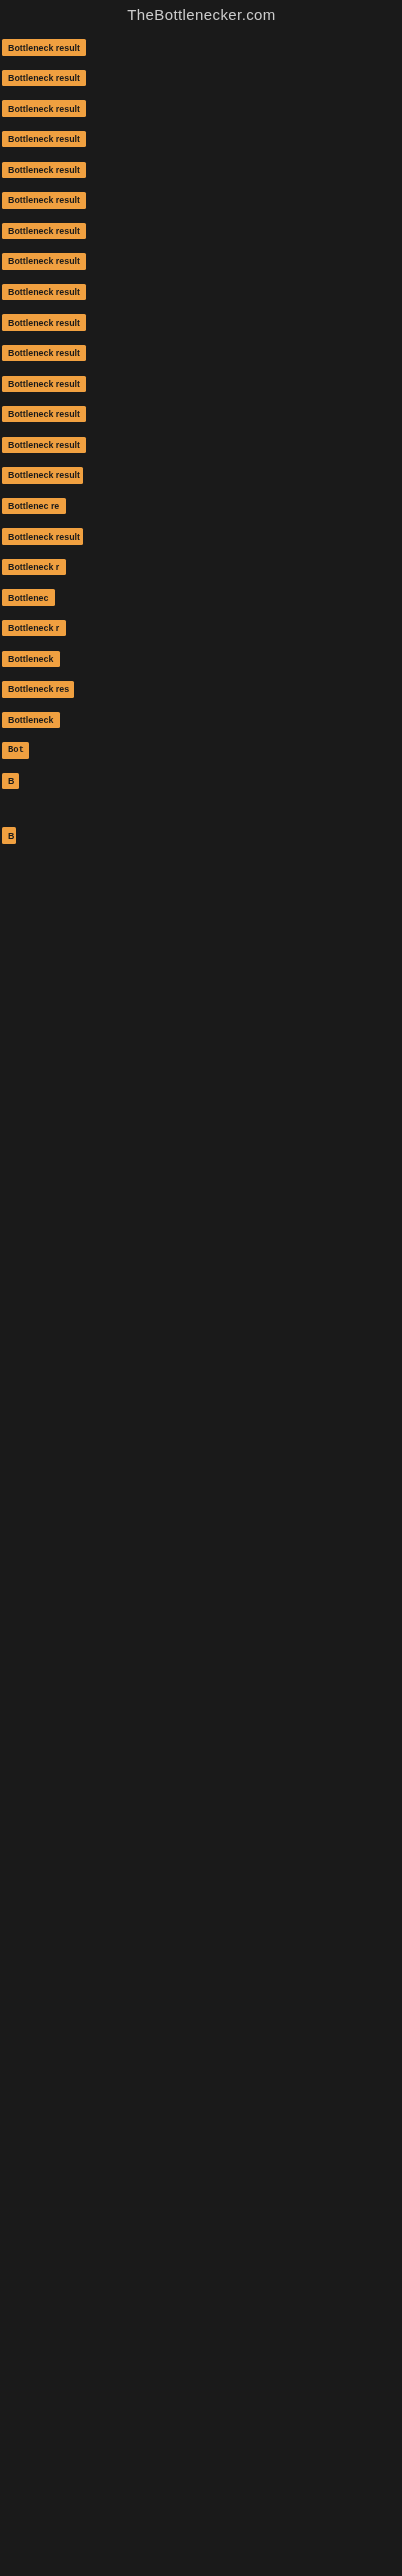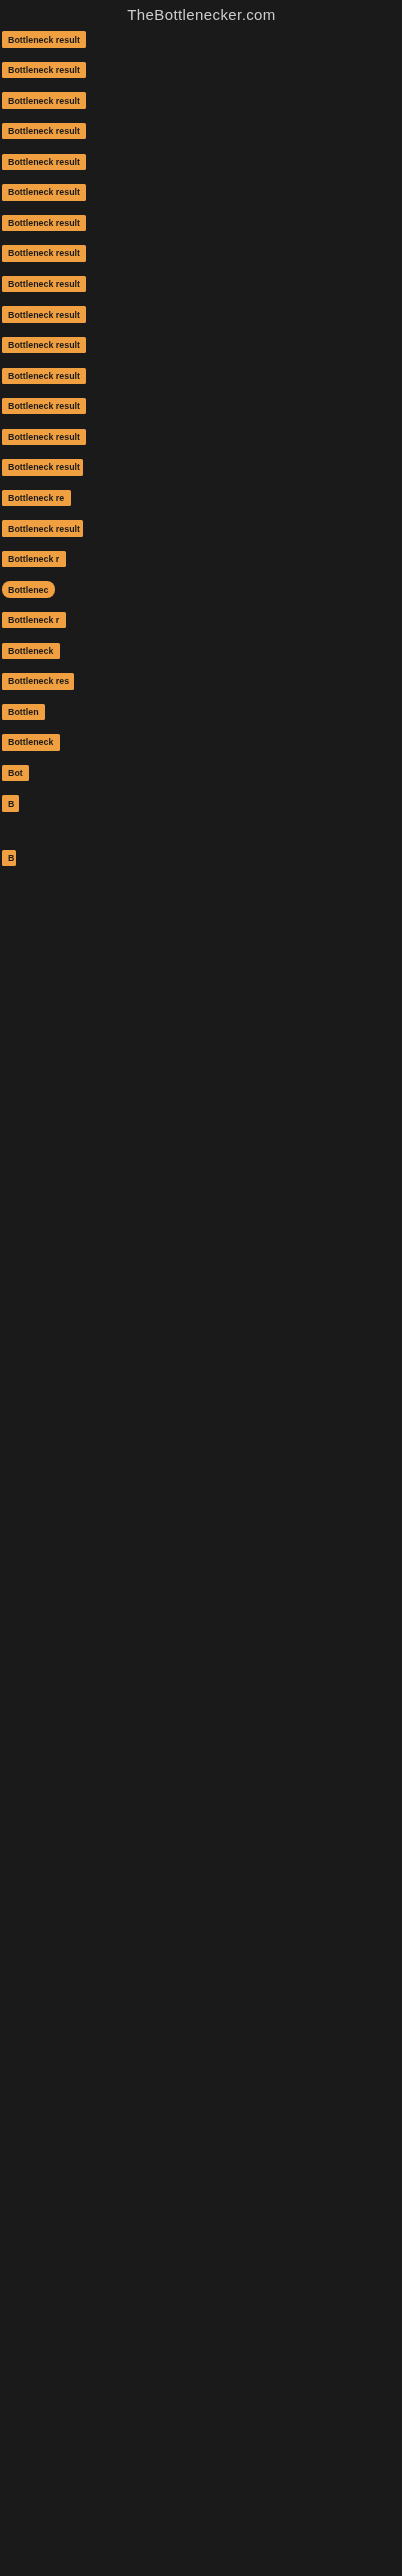--- a/index.html
+++ b/index.html
@@ -15,21 +15,21 @@
       position: relative;
     }
     .site-title {
       text-align: center;
       color: #cccccc;
       font-size: 15px;
       padding: 6.4px 0 3.2px 0;
       letter-spacing: 0.4px;
     }
     .bottleneck-item {
-      margin: 0 0 8px 0;
+      margin: 8px 0 8px 0;
       padding: 1.6px 0;
     }
     .bottleneck-label {
       display: inline-block;
       background-color: #f0a040;
       color: #1a1a1a;
       font-size: 8.9px;
       font-weight: bold;
       padding: 3.2px 6.4px;
       border-radius: 1.6px;
@@ -54,28 +54,27 @@
     <div class="bottleneck-item"><span class="bottleneck-label" style="max-width: 93px;">Bottleneck result</span></div>
     <div class="bottleneck-item"><span class="bottleneck-label" style="max-width: 93px;">Bottleneck result</span></div>
     <div class="bottleneck-item"><span class="bottleneck-label" style="max-width: 93px;">Bottleneck result</span></div>
     <div class="bottleneck-item"><span class="bottleneck-label" style="max-width: 93px;">Bottleneck result</span></div>
     <div class="bottleneck-item"><span class="bottleneck-label" style="max-width: 89px;">Bottleneck result</span></div>
     <div class="bottleneck-item"><span class="bottleneck-label" style="max-width: 93px;">Bottleneck result</span></div>
     <div class="bottleneck-item"><span class="bottleneck-label" style="max-width: 87px;">Bottleneck result</span></div>
     <div class="bottleneck-item"><span class="bottleneck-label" style="max-width: 87px;">Bottleneck result</span></div>
     <div class="bottleneck-item"><span class="bottleneck-label" style="max-width: 85px;">Bottleneck result</span></div>
     <div class="bottleneck-item"><span class="bottleneck-label" style="max-width: 81px;">Bottleneck result</span></div>
-    <div class="bottleneck-item"><span class="bottleneck-label" style="max-width: 71px;">Bottleneck re</span></div>
+    <div class="bottleneck-item"><span class="bottleneck-label" style="max-width: 71px;">Bottlenec re</span></div>
     <div class="bottleneck-item"><span class="bottleneck-label" style="max-width: 81px;">Bottleneck result</span></div>
     <div class="bottleneck-item"><span class="bottleneck-label" style="max-width: 66px;">Bottleneck r</span></div>
-    <div class="bottleneck-item"><span class="bottleneck-label" style="max-width: 56px; border-radius: 8px;">Bottlenec</span></div>
+    <div class="bottleneck-item"><span class="bottleneck-label" style="max-width: 56px;">Bottlenec</span></div>
     <div class="bottleneck-item"><span class="bottleneck-label" style="max-width: 66px;">Bottleneck r</span></div>
     <div class="bottleneck-item"><span class="bottleneck-label" style="max-width: 60px;">Bottleneck</span></div>
     <div class="bottleneck-item"><span class="bottleneck-label" style="max-width: 72px;">Bottleneck res</span></div>
-    <div class="bottleneck-item"><span class="bottleneck-label" style="max-width: 48px;">Bottlen</span></div>
     <div class="bottleneck-item"><span class="bottleneck-label" style="max-width: 60px;">Bottleneck</span></div>
-    <div class="bottleneck-item"><span class="bottleneck-label" style="max-width: 27px;">Bot</span></div>
+    <div class="bottleneck-item"><span class="bottleneck-label" style="max-width: 27px; font-family: Liberation Mono, monospace;">Bot</span></div>
     <div class="bottleneck-item"><span class="bottleneck-label" style="max-width: 17.7px;">B</span></div>
     <div class="bottleneck-item" style="min-height: 16px;"></div>
     <div class="bottleneck-item"><span class="bottleneck-label" style="max-width: 14.5px;">B</span></div>
     <div class="bottleneck-item" style="min-height: 16px;"></div>
   </div>
 
 
 </body></html>

